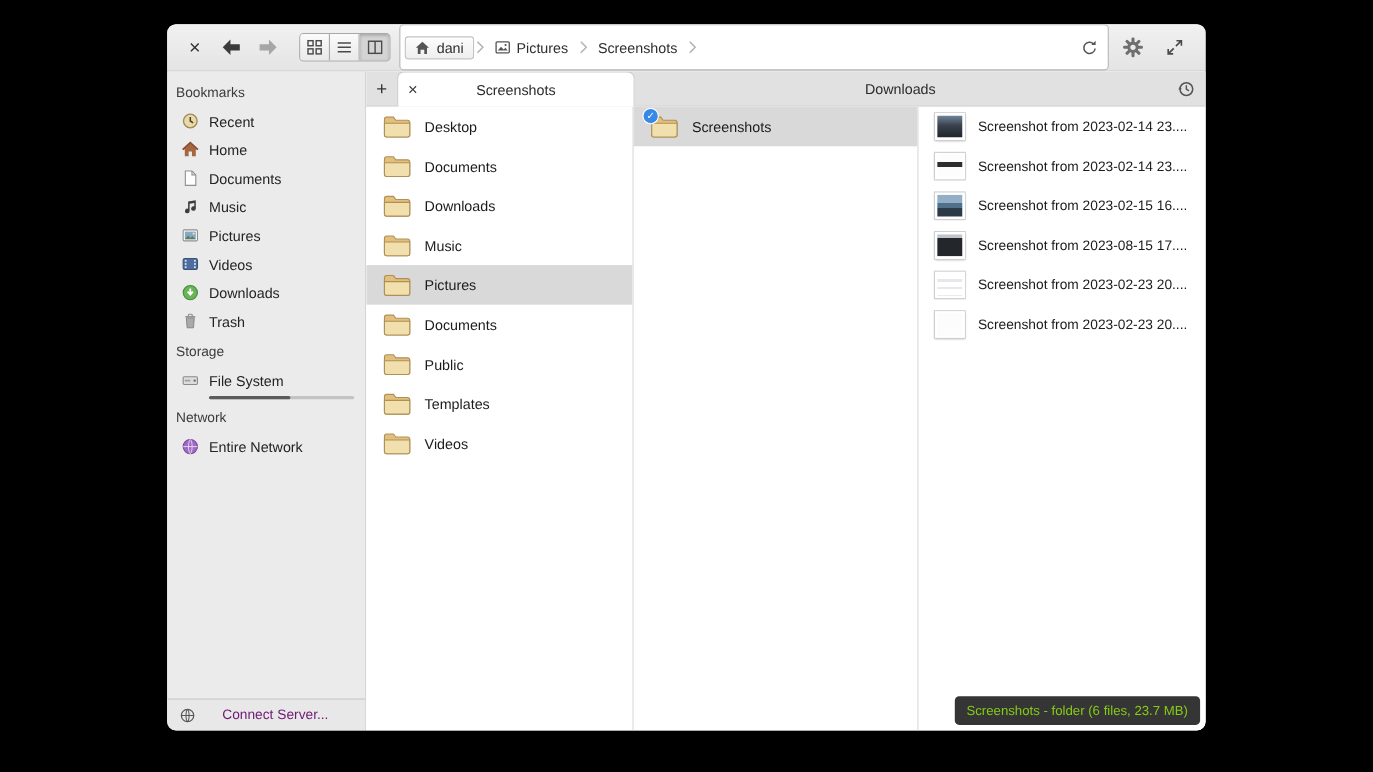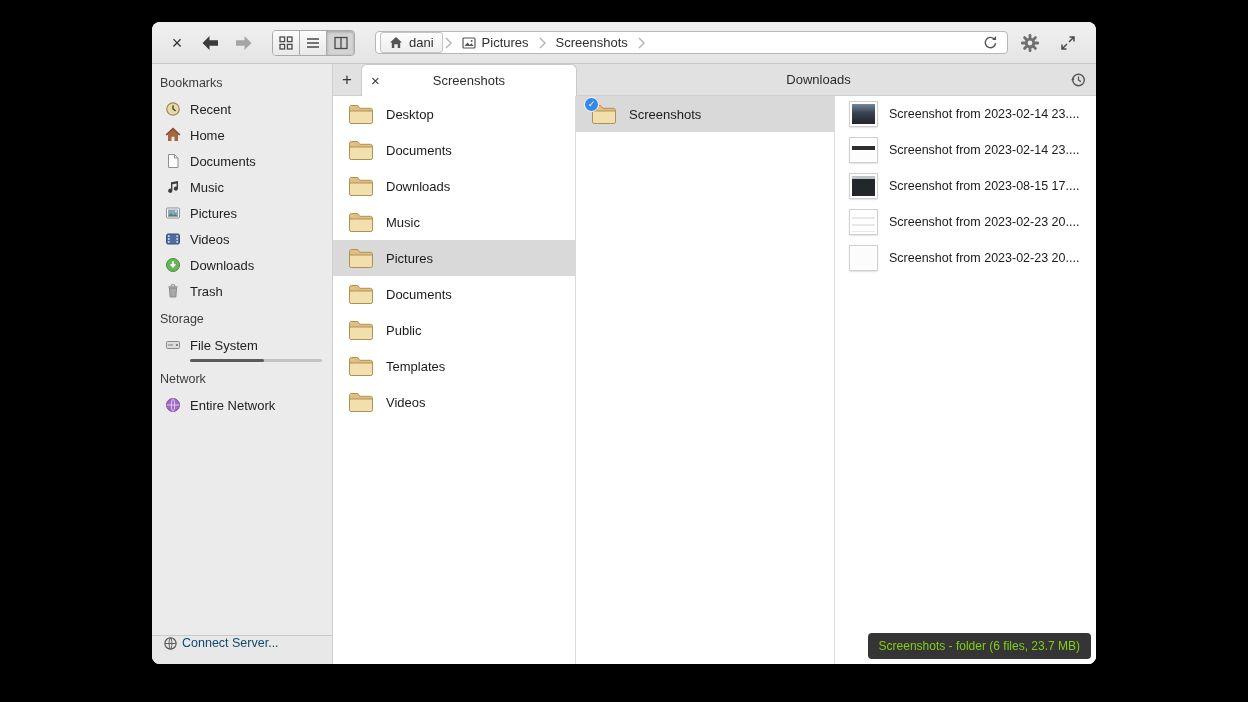--- a/index.html
+++ b/index.html
@@ -8,39 +8,39 @@
   .window{position:absolute;left:152px;top:22px;width:944px;height:642px;background:#fff;border-radius:8px;overflow:hidden;display:flex;flex-direction:column}
 
   
   .toolbar{flex:0 0 42px;background:linear-gradient(#f1f1f1,#e4e4e4);border-bottom:1px solid #c6c6c6;display:flex;align-items:center;padding:0 12px;gap:6px}
   .close-btn{font-size:18px;color:#333;width:26px;text-align:center;line-height:1;cursor:default}
   .nav-btn{width:28px;height:26px;display:flex;align-items:center;justify-content:center}
   .view-group{display:flex;border:1px solid #a9a9a9;border-radius:4px;overflow:hidden;margin-left:8px}
   .view-btn{width:27px;height:24px;background:linear-gradient(#fbfbfb,#e9e9e9);display:flex;align-items:center;justify-content:center;border-right:1px solid #a9a9a9}
   .view-btn:last-child{border-right:none}
   .view-btn.active{background:#d4d4d4;box-shadow:inset 0 1px 3px rgba(0,0,0,.25)}
-  .pathbar{flex:1;height:23px;background:#fff;border:1px solid #b7b7b7;border-radius:4px;display:flex;align-items:center;padding:0 4px;margin-left:14px;gap:1px}
+  .pathbar{flex:1;height:42px;background:#fff;border:1px solid #b7b7b7;border-radius:4px;display:flex;align-items:center;padding:0 4px;margin-left:2px;gap:1px}
   .crumb{display:flex;align-items:center;gap:6px;padding:2px 8px;font-size:13px;color:#2e2e2e;white-space:nowrap}
   .crumb.chip{border:1px solid #c4c4c4;border-radius:3px;background:linear-gradient(#fdfdfd,#eee)}
   .chev{display:flex;align-items:center;padding:0 1px}
   .pathbar-spacer{flex:1}
   .icon-btn{width:32px;height:28px;display:flex;align-items:center;justify-content:center}
 
   
   .wbody{flex:1;display:flex;min-height:0}
 
   
   .sidebar{flex:0 0 181px;background:#ebebeb;border-right:1px solid #cfcfcf;display:flex;flex-direction:column;font-size:13px}
   .sidebar-scroll{flex:1;padding-top:4px;overflow:hidden}
   .section-title{font-weight:normal;font-size:12.5px;color:#3c3c3c;padding:8px 8px 6px}
   .side-item{display:flex;align-items:center;gap:9px;height:26px;padding:0 8px 0 13px;color:#232323}
   .side-item svg{flex:0 0 16px}
   .usage-bar{height:3px;background:#c3c3c3;border-radius:2px;margin:1px 10px 2px 38px;position:relative}
   .usage-fill{height:100%;width:56%;background:#5b5b5b;border-radius:2px}
-  .sidebar-footer{flex:0 0 29px;border-top:1px solid #c9c9c9;display:flex;align-items:flex-start;gap:4px;padding:0 11px;font-size:12.5px;color:#0c4a6e;background:#e8e8e8}
+  .sidebar-footer{flex:0 0 29px;border-top:1px solid #c9c9c9;display:flex;align-items:center;gap:24px;padding:0 11px;font-size:12.5px;color:#701a75;background:#e8e8e8}
 
   
   .main{flex:1;display:flex;flex-direction:column;min-width:0;background:#fff}
   .tabbar{flex:0 0 32px;background:#e1e1e1;display:flex;align-items:stretch;border-bottom:1px solid #cfcfcf}
   .newtab-btn{width:28px;display:flex;align-items:center;justify-content:center;font-size:17px;color:#333}
   .tab{display:flex;align-items:center;font-size:13px;color:#2b2b2b}
   .tab.active{width:216px;background:#fff;border:1px solid #c9c9c9;border-bottom:none;border-radius:6px 6px 0 0;padding:0 9px;margin-bottom:-1px}
   .tab-close{width:22px;font-size:15px;color:#3a3a3a;line-height:1}
   .tab.active .tab-label{flex:1;text-align:center;margin-right:22px}
   .tab.inactive{flex:1;justify-content:center}
@@ -418,20 +418,24 @@
             <div class="row">
               <span class="thumb thumb-photo-dark"></span>
               <span class="file-label">Screenshot from 2023-02-14 23....</span>
             </div>
 
             <div class="row">
               <span class="thumb thumb-doc-bar"></span>
               <span class="file-label">Screenshot from 2023-02-14 23....</span>
             </div>
 
+            <div class="row">
+              <span class="thumb thumb-landscape"></span>
+              <span class="file-label">Screenshot from 2023-02-15 16....</span>
+            </div>
 
             <div class="row">
               <span class="thumb thumb-dark"></span>
               <span class="file-label">Screenshot from 2023-08-15 17....</span>
             </div>
 
             <div class="row">
               <span class="thumb thumb-doc-lines"></span>
               <span class="file-label">Screenshot from 2023-02-23 20....</span>
             </div>

